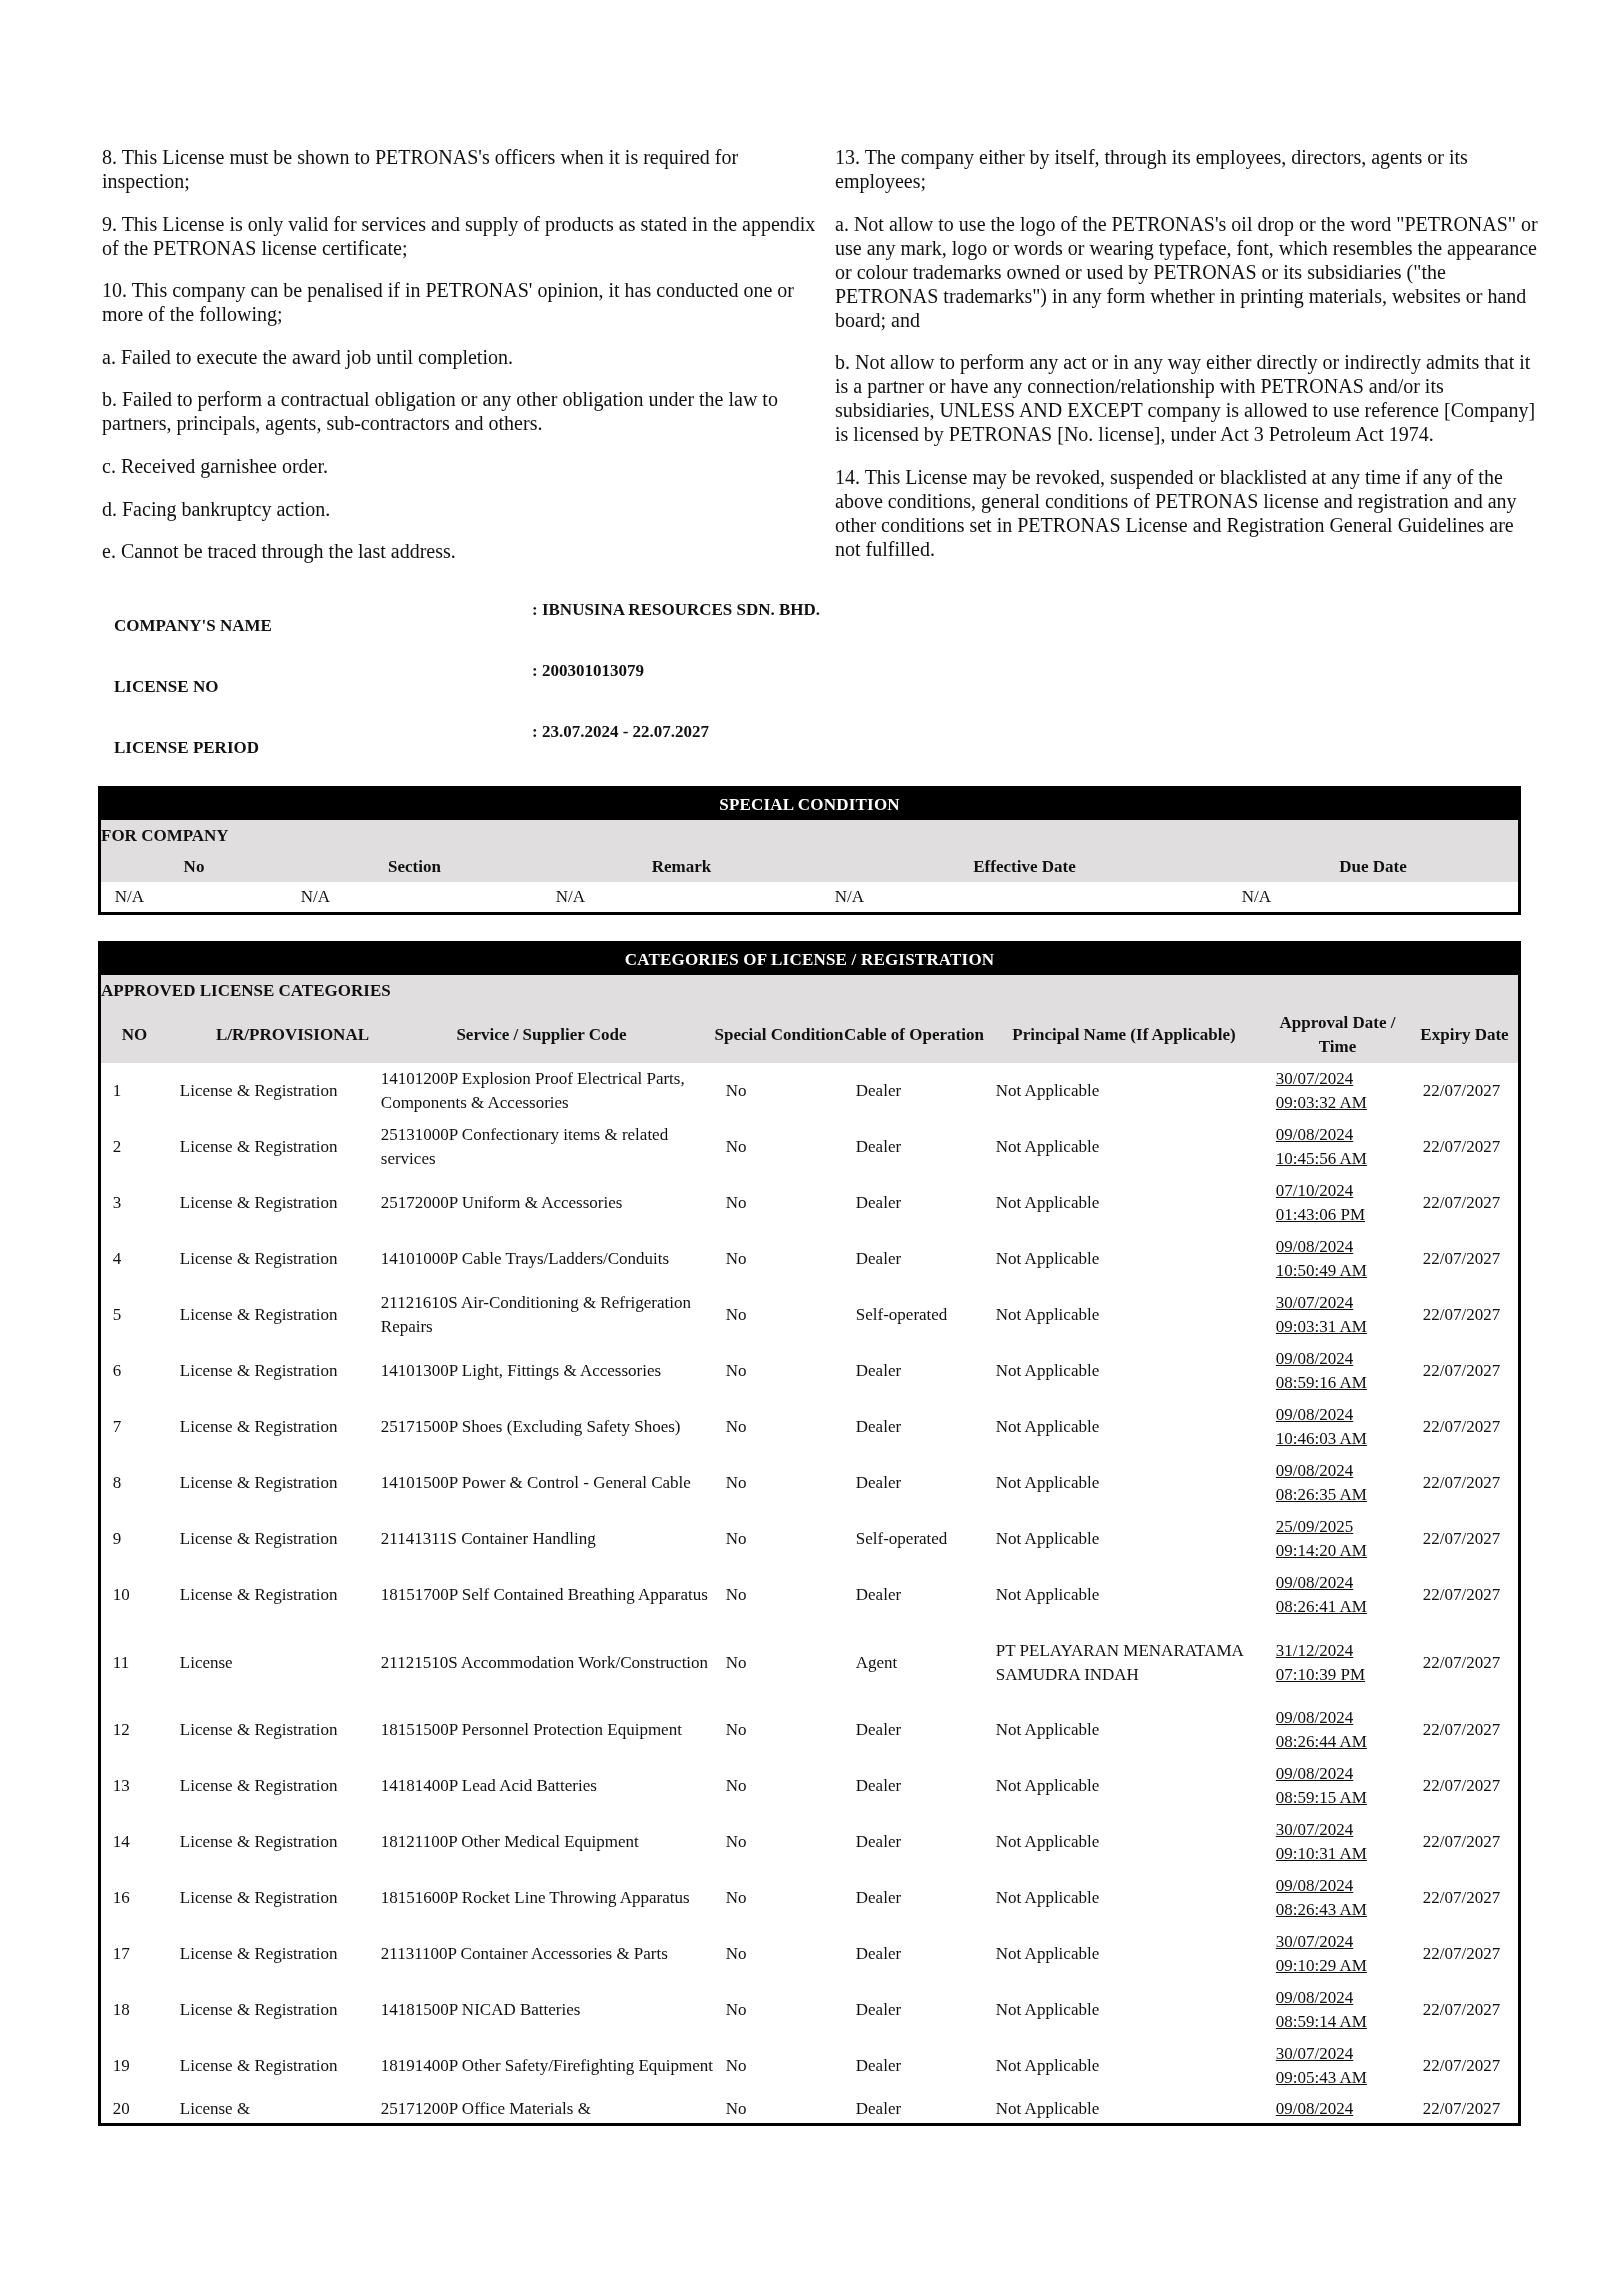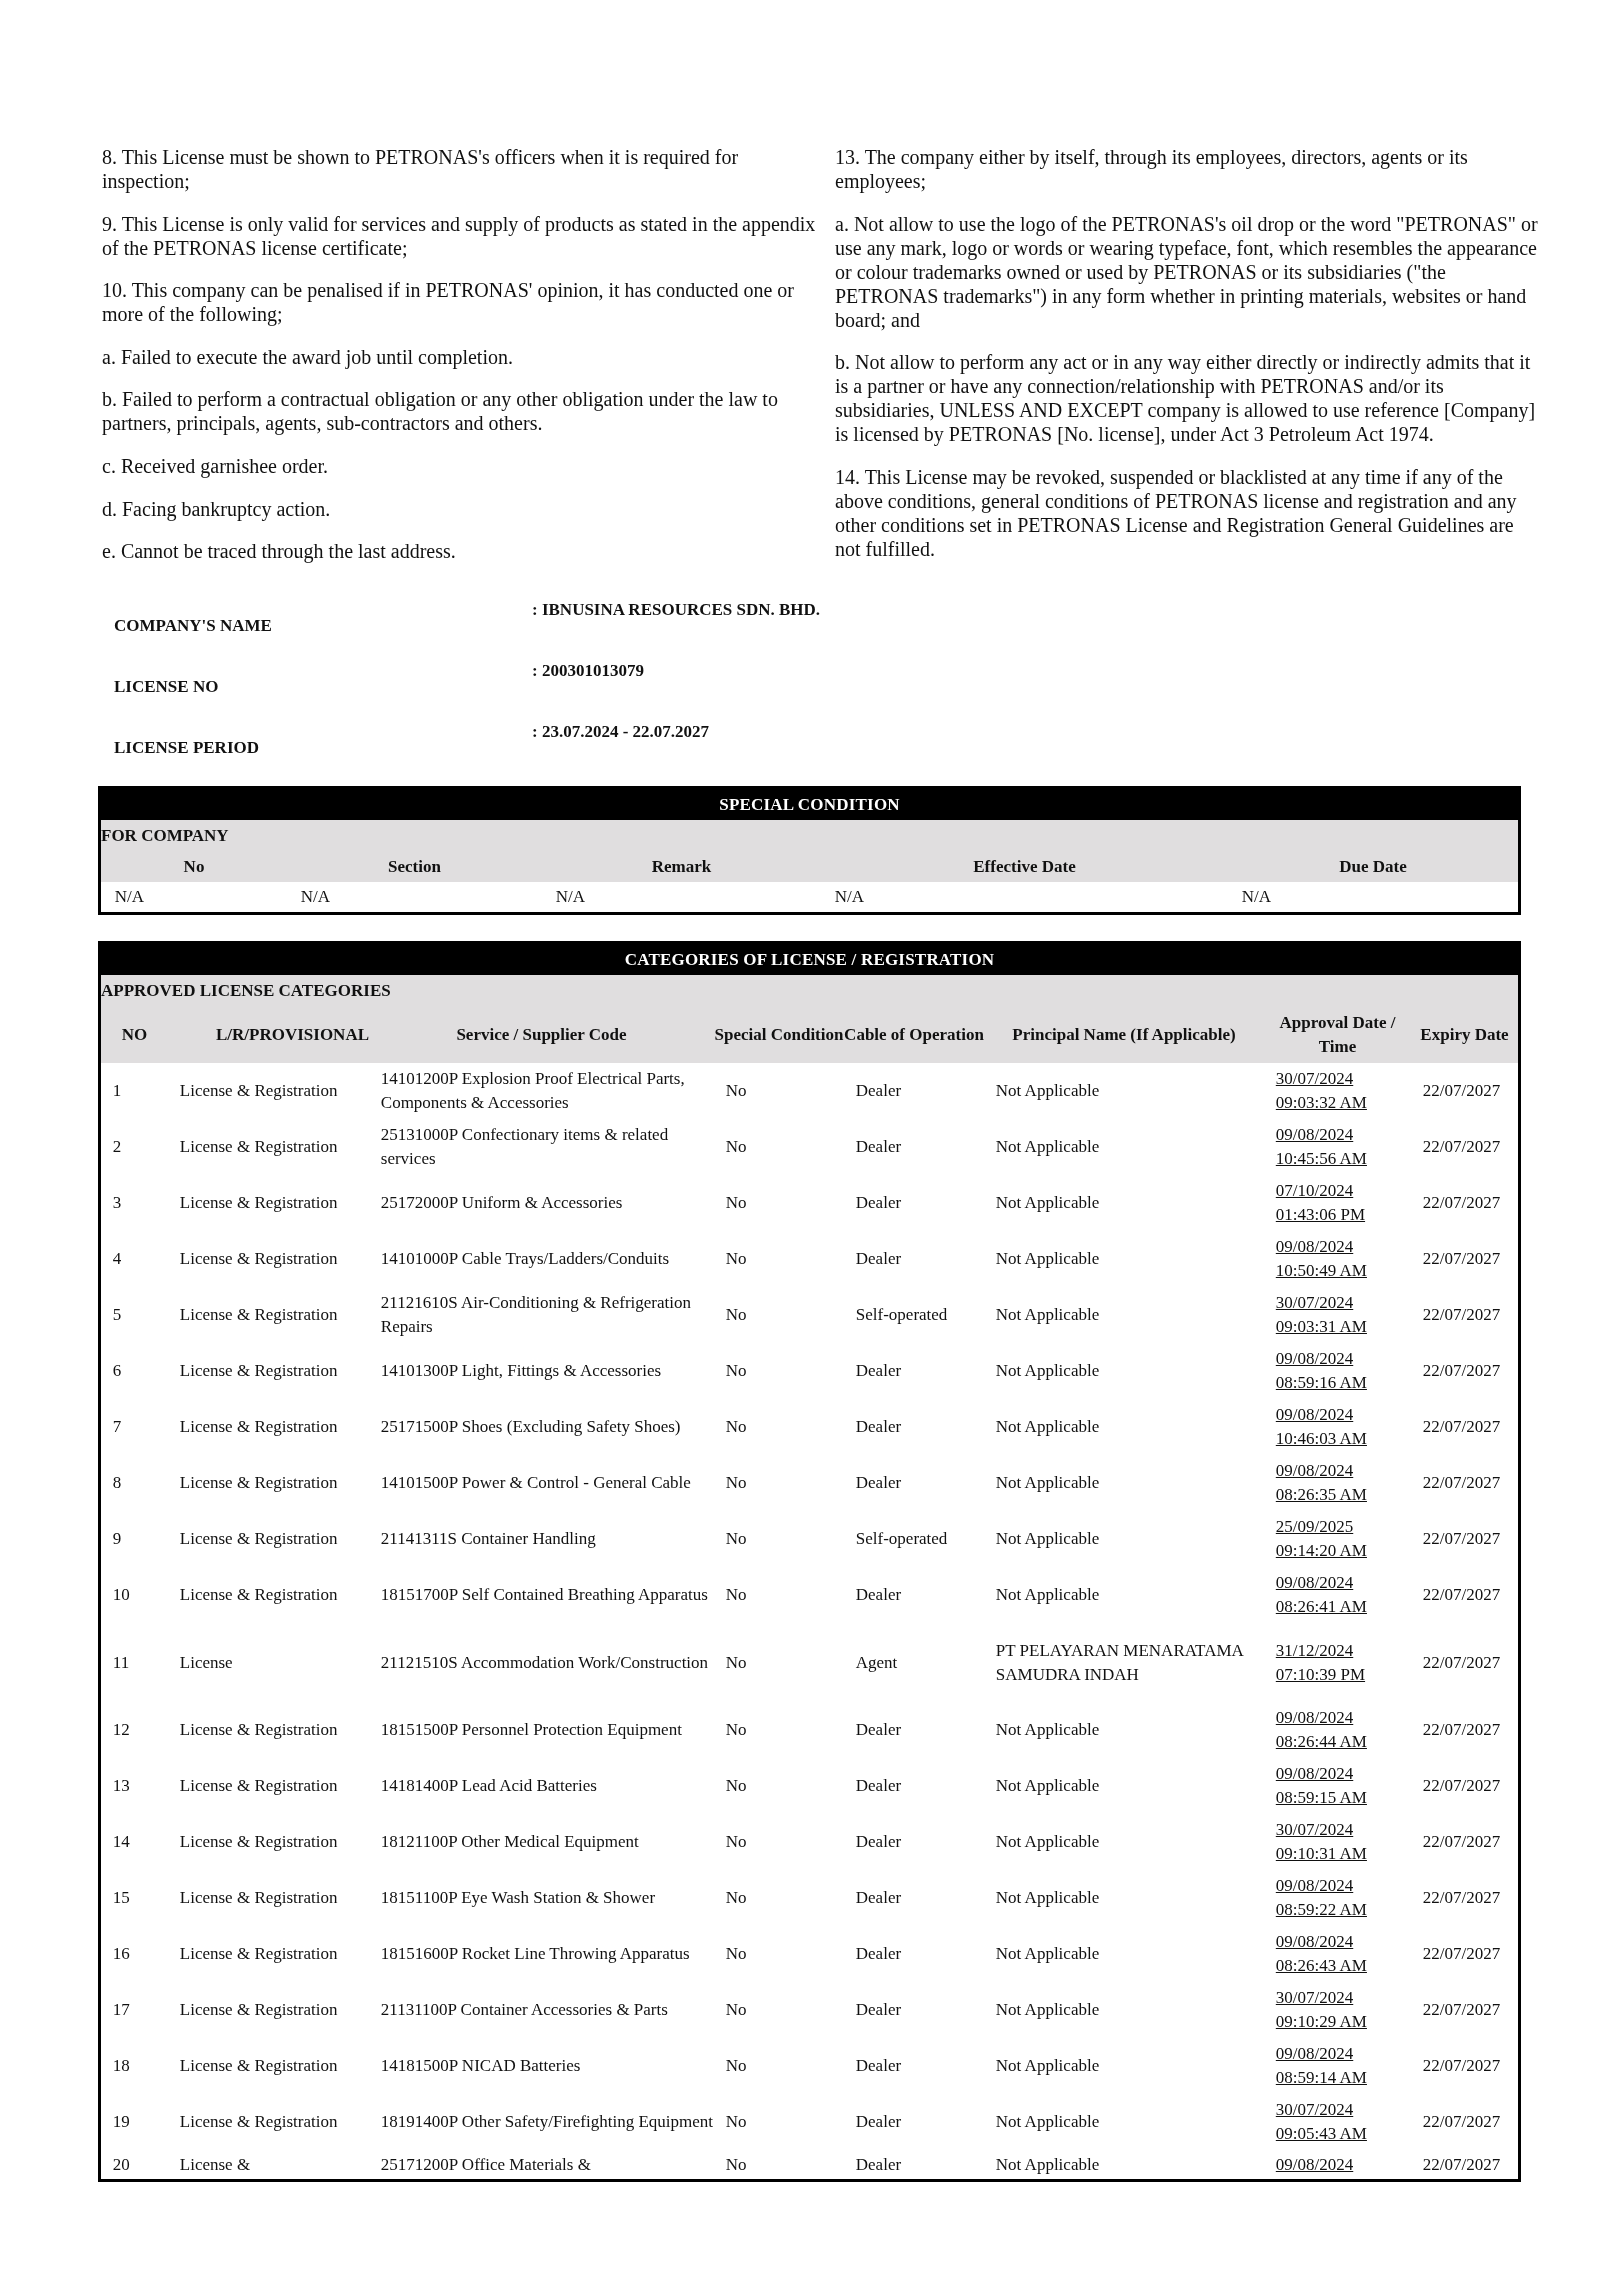--- a/index.html
+++ b/index.html
@@ -327,33 +327,20 @@
     <td>No</td>
     <td>Dealer</td>
     <td>Not Applicable</td>
     <td>
       <span class="two-line">30/07/2024</span>
       <span class="two-line">09:10:31 AM</span>
     </td>
     <td>22/07/2027</td>
   </tr>
 
-  <tr class="datarow">
-    <td>15</td>
-    <td>License &amp; Registration</td>
-    <td>18151100P Eye Wash Station &amp; Shower</td>
-    <td>No</td>
-    <td>Dealer</td>
-    <td>Not Applicable</td>
-    <td>
-      <span class="two-line">09/08/2024</span>
-      <span class="two-line">08:59:22 AM</span>
-    </td>
-    <td>22/07/2027</td>
-  </tr>
 
   <tr class="datarow">
     <td>16</td>
     <td>License &amp; Registration</td>
     <td>18151600P Rocket Line Throwing Apparatus</td>
     <td>No</td>
     <td>Dealer</td>
     <td>Not Applicable</td>
     <td>
       <span class="two-line">09/08/2024</span>

